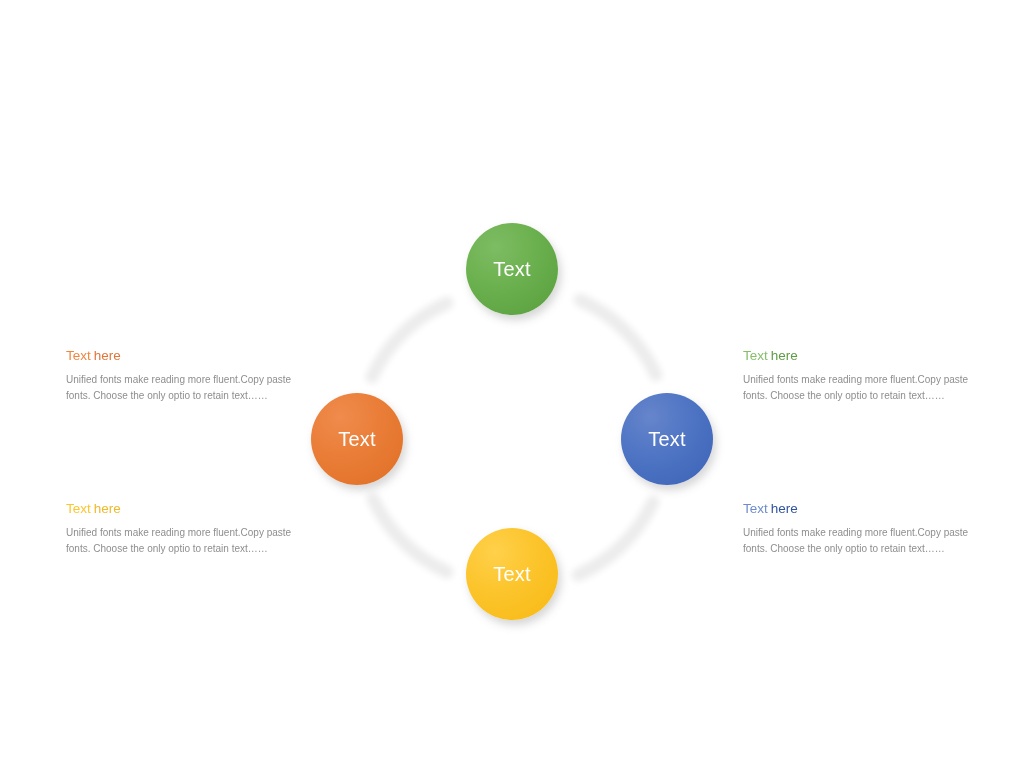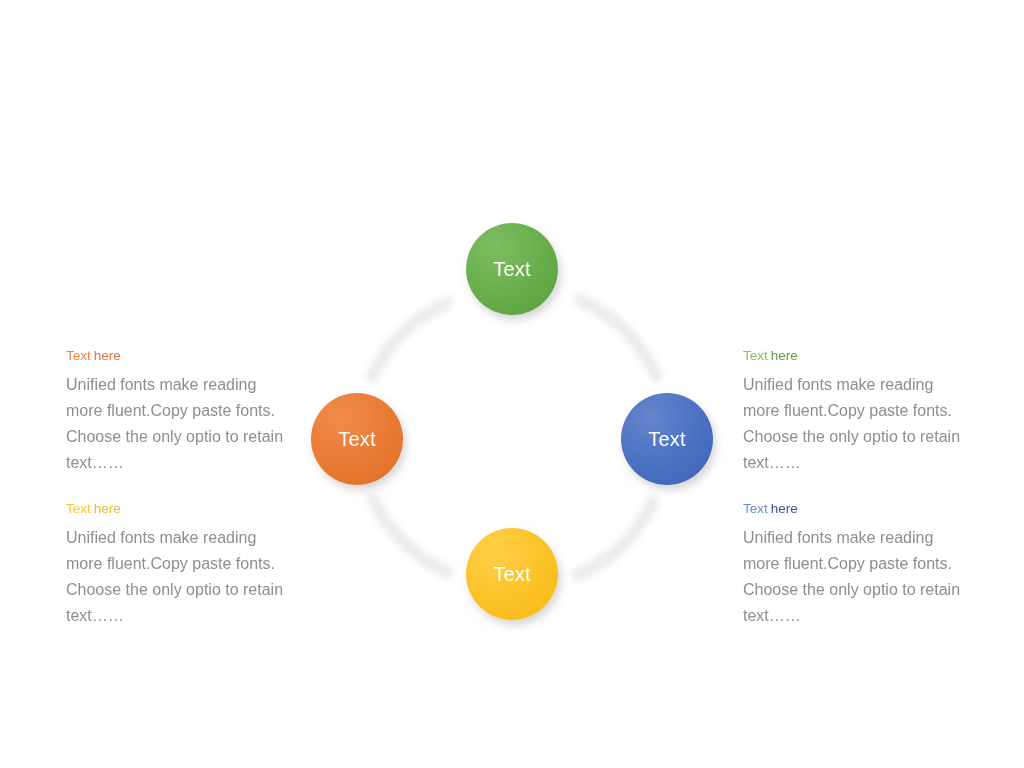--- a/index.html
+++ b/index.html
@@ -86,21 +86,21 @@
   .block-title {
     font-size: 13.5px;
     font-weight: 400;
     line-height: 1.25;
     margin: 0 0 7px 0;
     white-space: nowrap;
   }
   .block-title .w1 { margin-right: 3px; }
 
   .block-body {
-    font-size: 16px;
+    font-size: 10px;
     font-weight: 400;
     color: #8e8e8e;
     line-height: 1.62;
     margin: 0;
   }
 
   
   .t-orange .w1 { color: #f0873f; }
   .t-orange .w2 { color: #e2763a; }
   .t-yellow .w1 { color: #fbc62e; }

